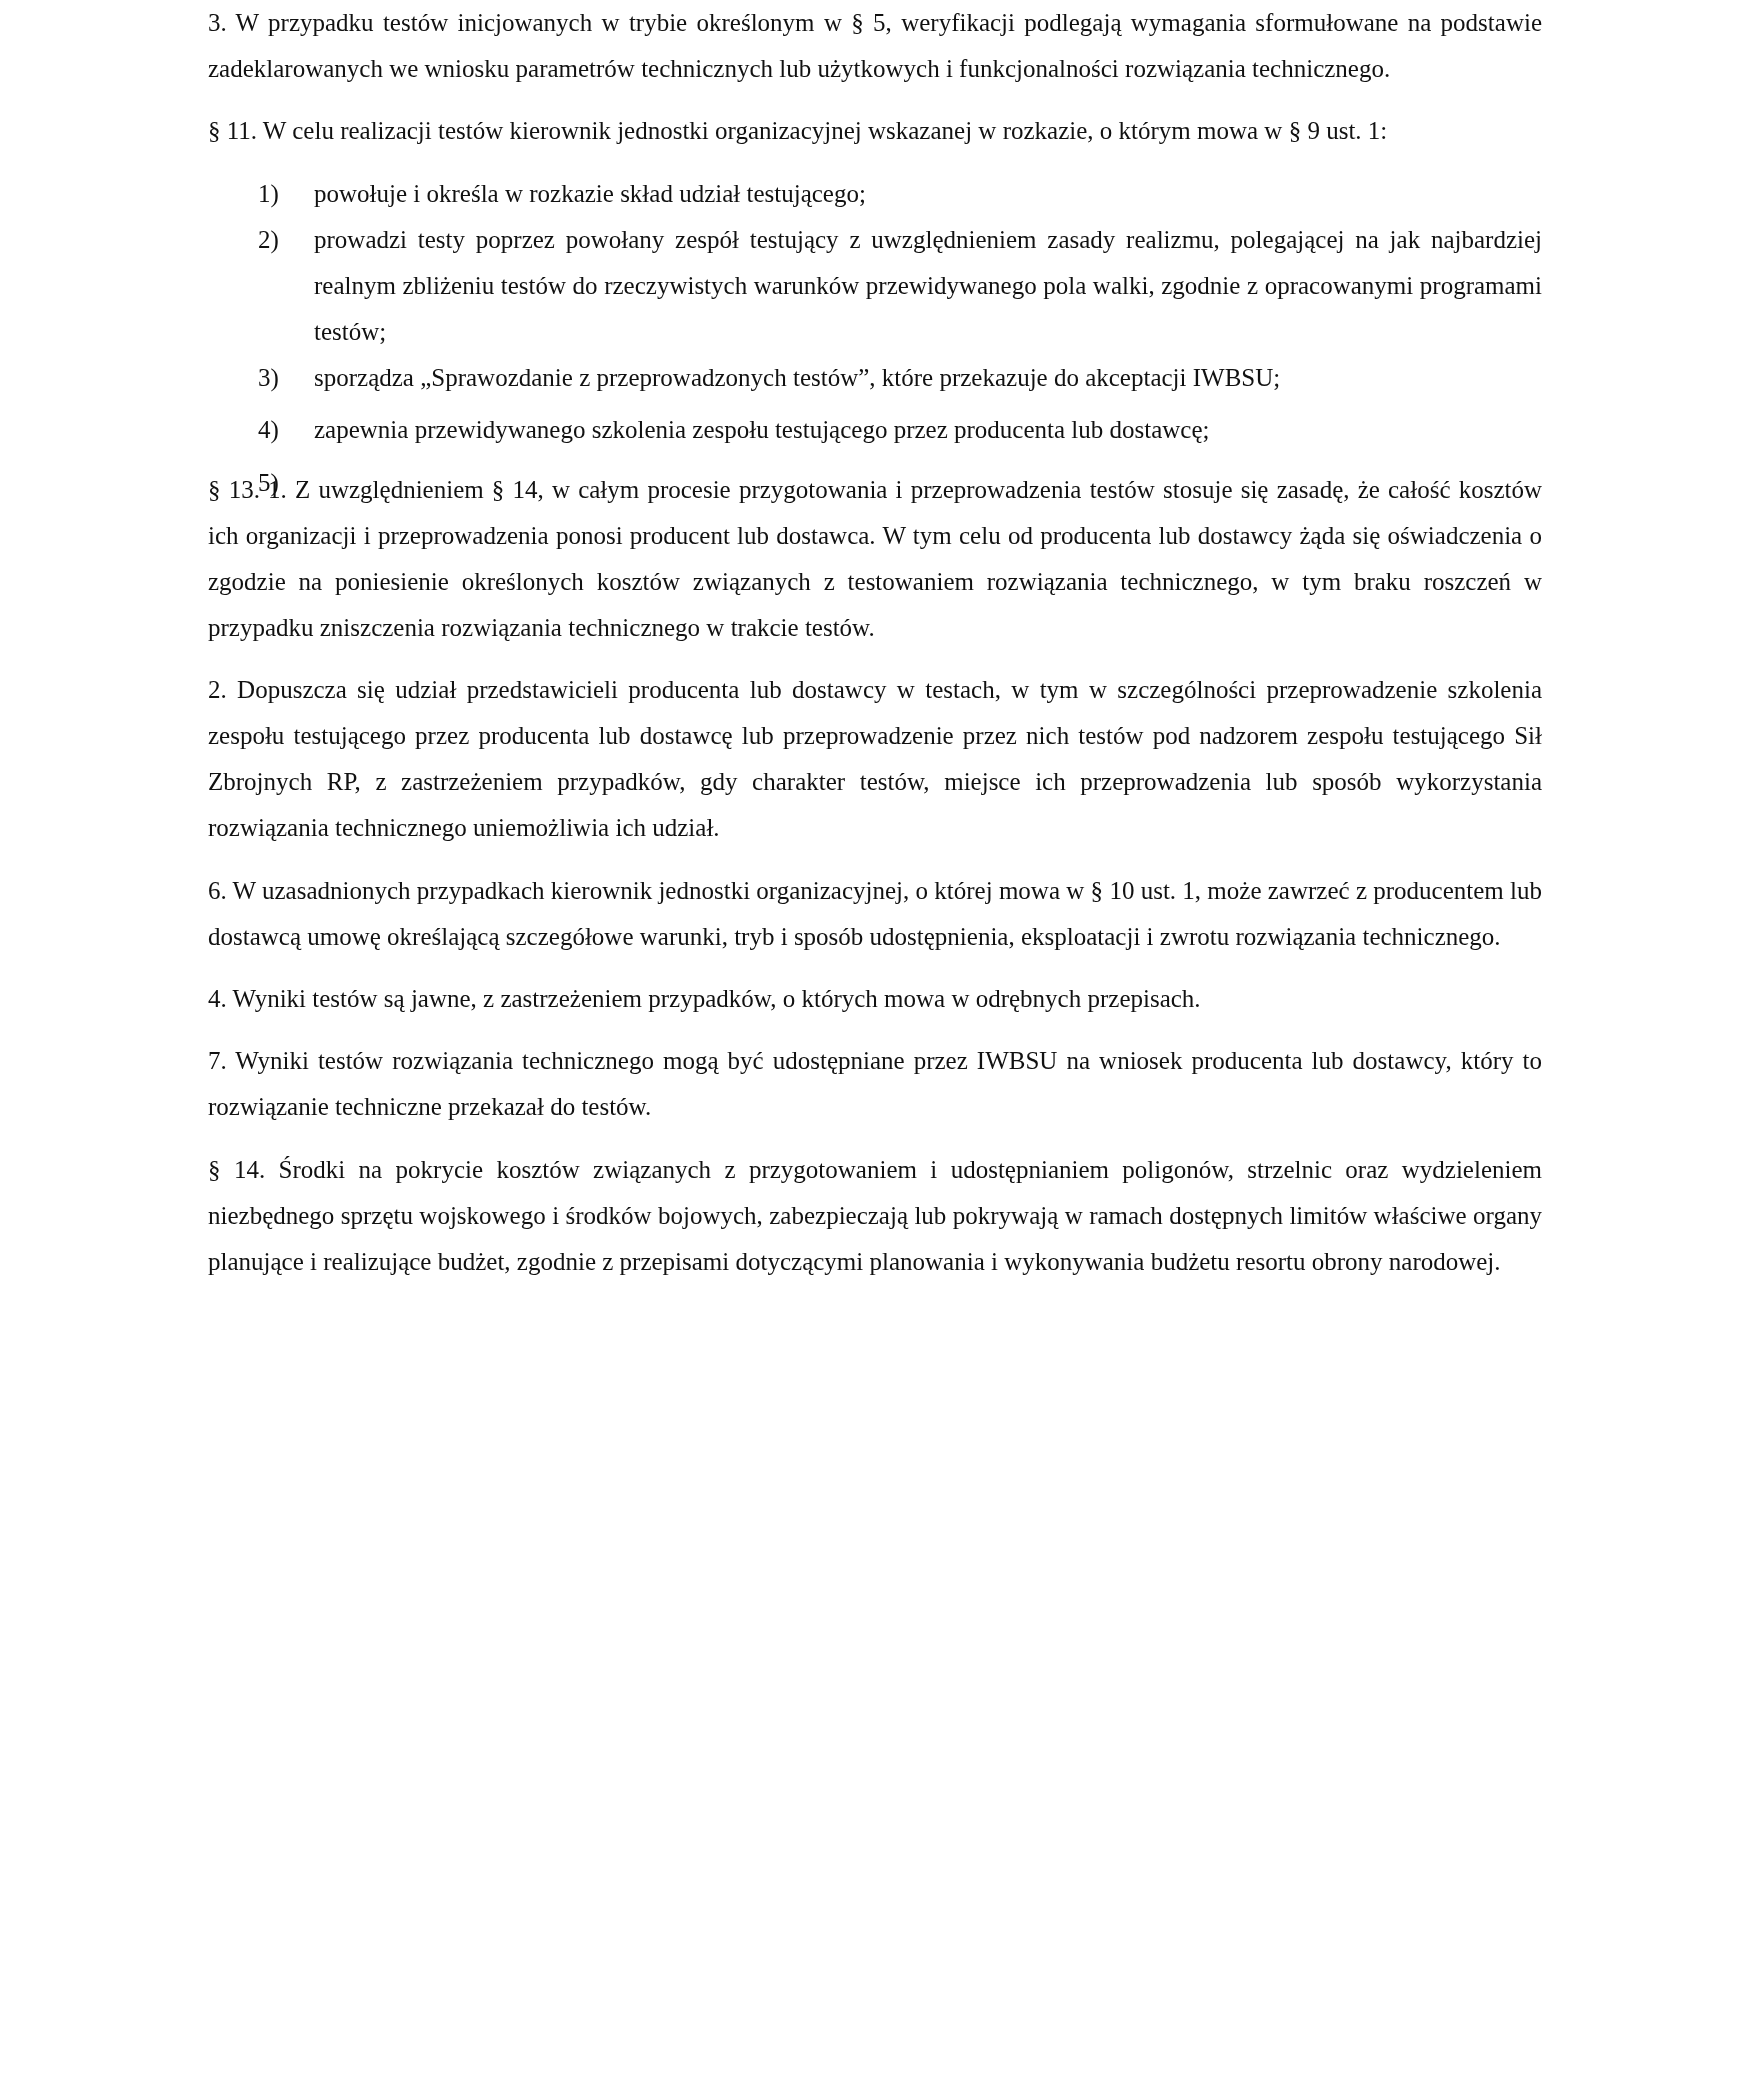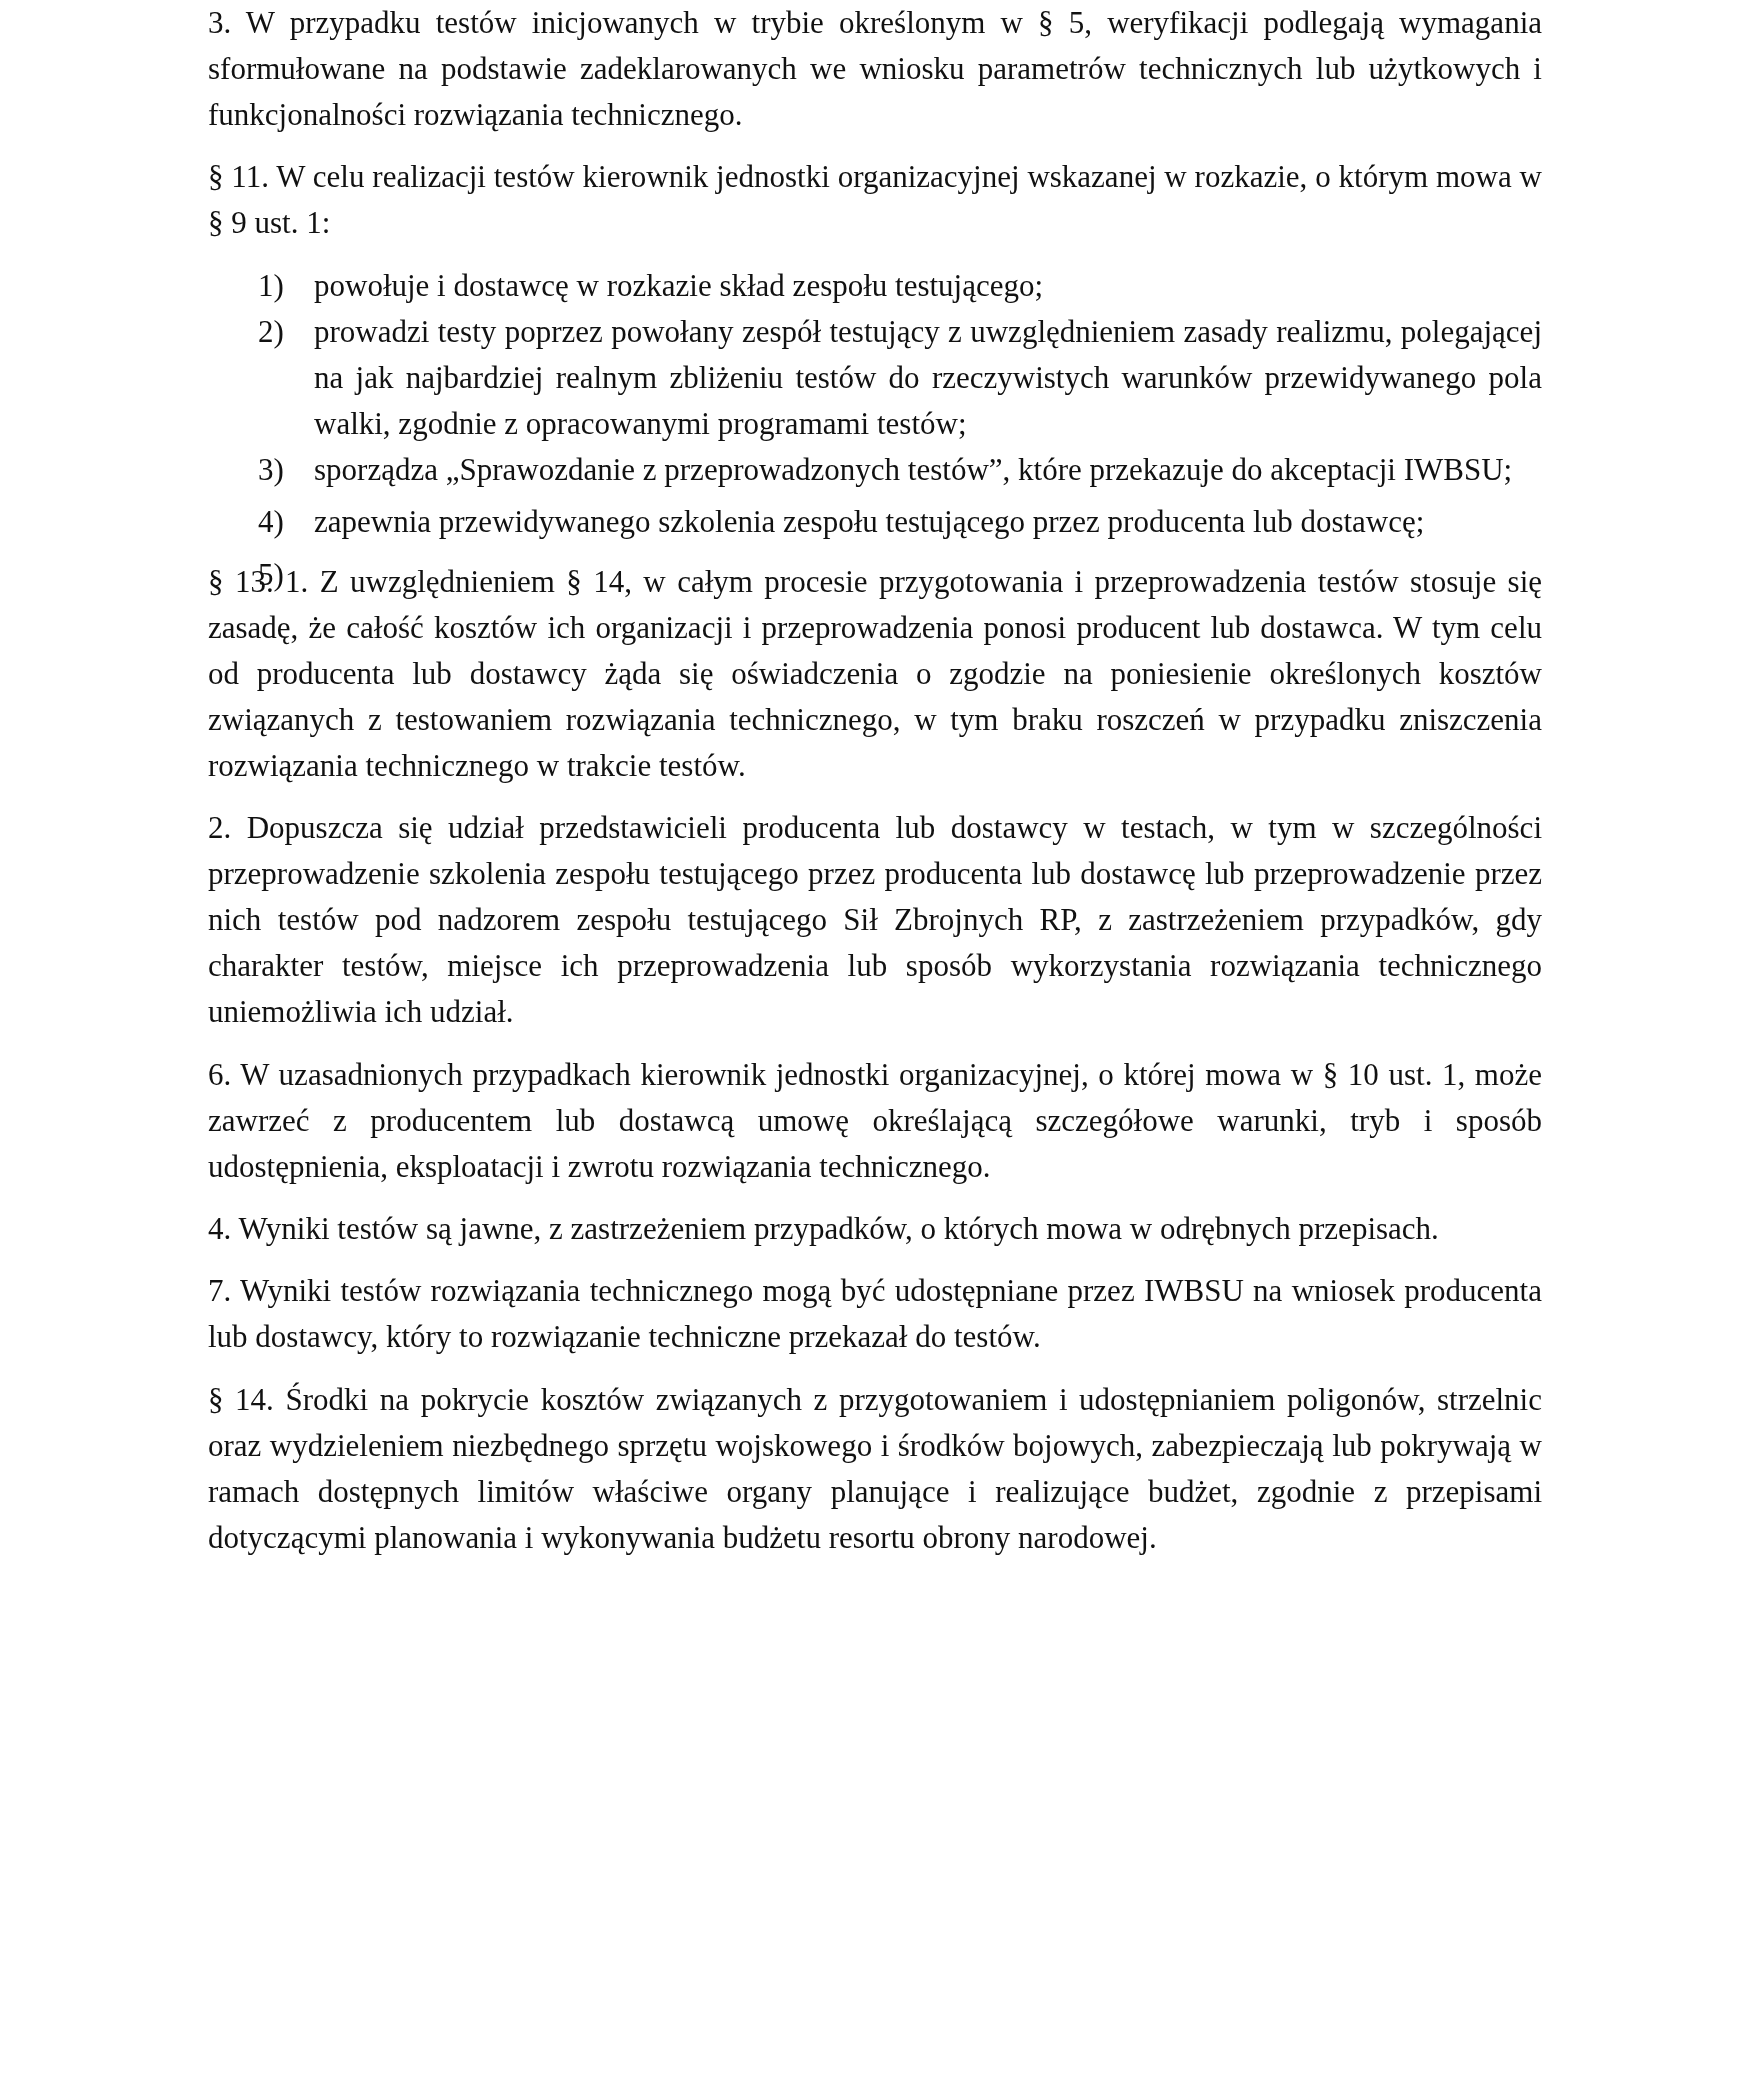--- a/index.html
+++ b/index.html
@@ -3,21 +3,21 @@
 <meta charset="utf-8">
 <style>
   html, body { margin: 0; padding: 0; background: #ffffff; }
   body { width: 1760px; height: 2084px; overflow: hidden; position: relative; }
   .page {
     position: absolute;
     left: 208px;
     top: 0px;
     width: 1334px;
     font-family: "Liberation Serif", "DejaVu Serif", serif;
-    font-size: 31px;
+    font-size: 25px;
     line-height: 46px;
     color: #111111;
   }
   .p {
     margin: 0 0 16.3px 0;
     text-align: justify;
     text-align-last: left;
   }
   .list { margin: 16.3px 0 14px 0; padding: 0; list-style: none; }
   .li {
@@ -37,21 +37,21 @@
 </head>
 <body>
 
 <div class="page">
   <p class="p">3. W przypadku testów inicjowanych w trybie określonym w § 5, weryfikacji podlegają wymagania sformułowane na podstawie zadeklarowanych we wniosku parametrów technicznych lub użytkowych i funkcjonalności rozwiązania technicznego.</p>
   <p class="p" style="margin-bottom:8px">§ 11. W celu realizacji testów kierownik jednostki organizacyjnej wskazanej w rozkazie, o którym mowa w § 9 ust. 1:</p>
 
   <div class="list">
     <div class="li">
       <span class="num">1)</span>
-      <span>powołuje i dostawcę w rozkazie skład zespołu testującego;</span>
+      <span>powołuje i określa w rozkazie skład udział testującego;</span>
     </div>
     <div class="li">
       <span class="num">2)</span>
       <span>prowadzi testy poprzez powołany zespół testujący z uwzględnieniem zasady realizmu, polegającej na jak najbardziej realnym zbliżeniu testów do rzeczywistych warunków przewidywanego pola walki, zgodnie z opracowanymi programami testów;</span>
     </div>
     <div class="li">
       <span class="num">3)</span>
       <span>sporządza „Sprawozdanie z przeprowadzonych testów”, które przekazuje do akceptacji IWBSU;</span>
     </div>
     <div class="li gap">

